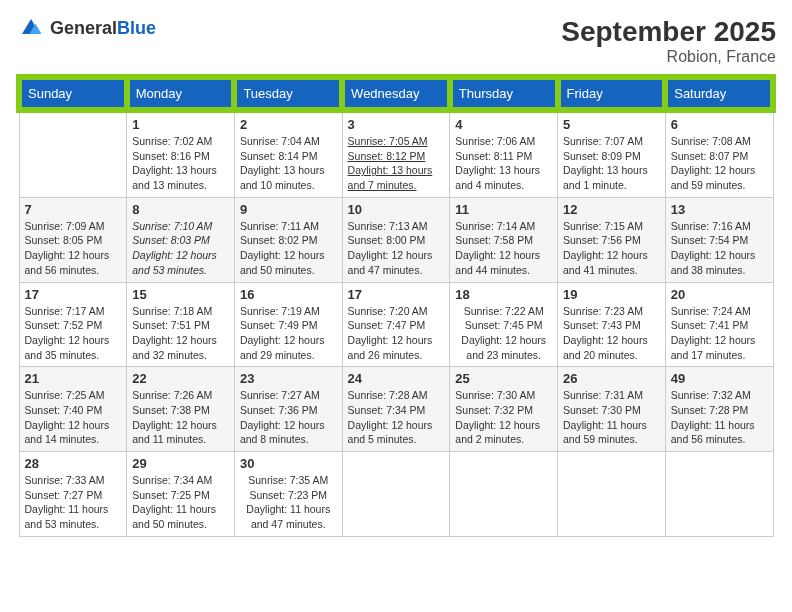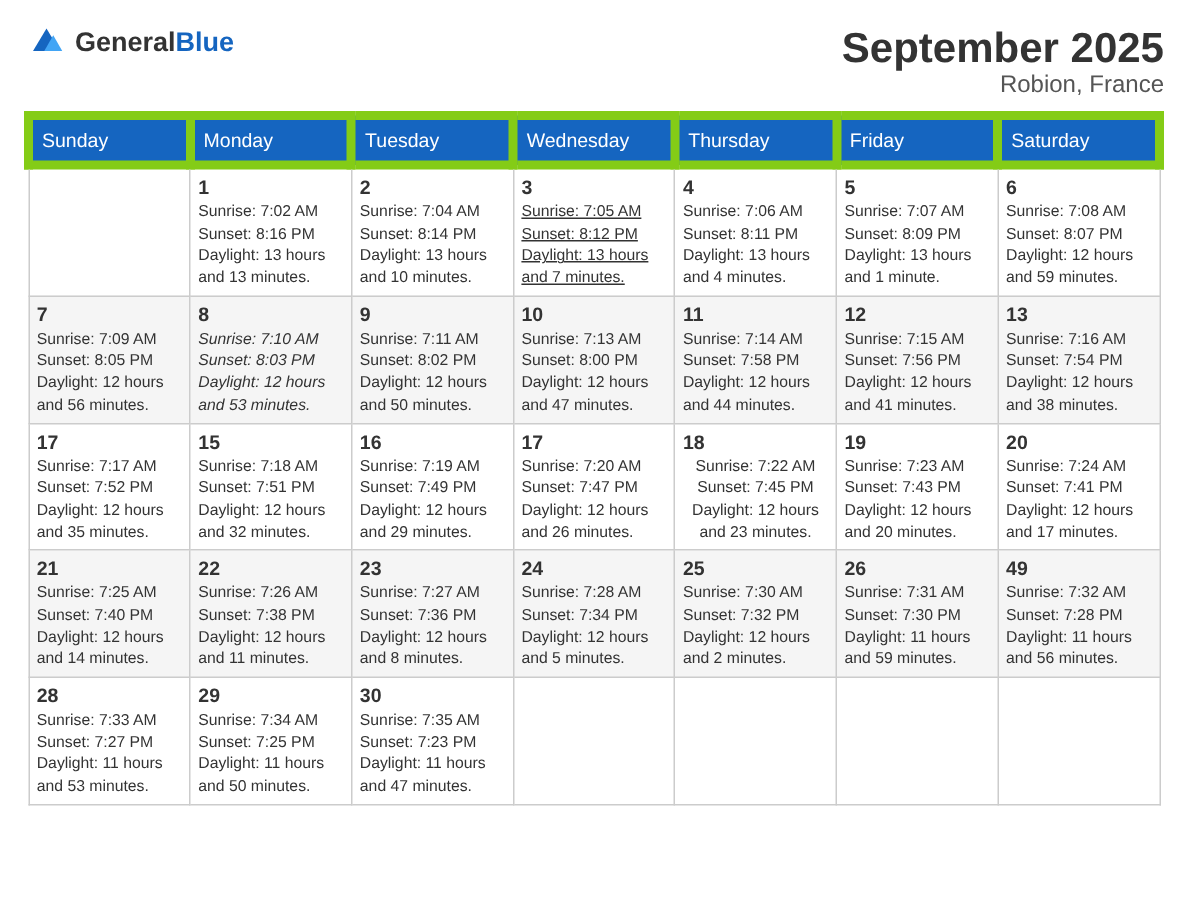--- a/index.html
+++ b/index.html
@@ -291,21 +291,21 @@
 Daylight: 11 hours and 53 minutes.</div>
         </td>
         <td>
           <span class="day-number">29</span>
           <div class="day-info" style="white-space: pre-line;">Sunrise: 7:34 AM
 Sunset: 7:25 PM
 Daylight: 11 hours and 50 minutes.</div>
         </td>
         <td>
           <span class="day-number">30</span>
-          <div class="day-info" style="white-space: pre-line;">Sunrise: 7:35 AM
+          <div class="day-info" style="white-space: pre-line; text-align: center;">Sunrise: 7:35 AM
 Sunset: 7:23 PM
 Daylight: 11 hours and 47 minutes.</div>
         </td>
         <td class="empty-cell"></td>
         <td class="empty-cell"></td>
         <td class="empty-cell"></td>
         <td class="empty-cell"></td>
       </tr>
     </tbody>
 </table>

